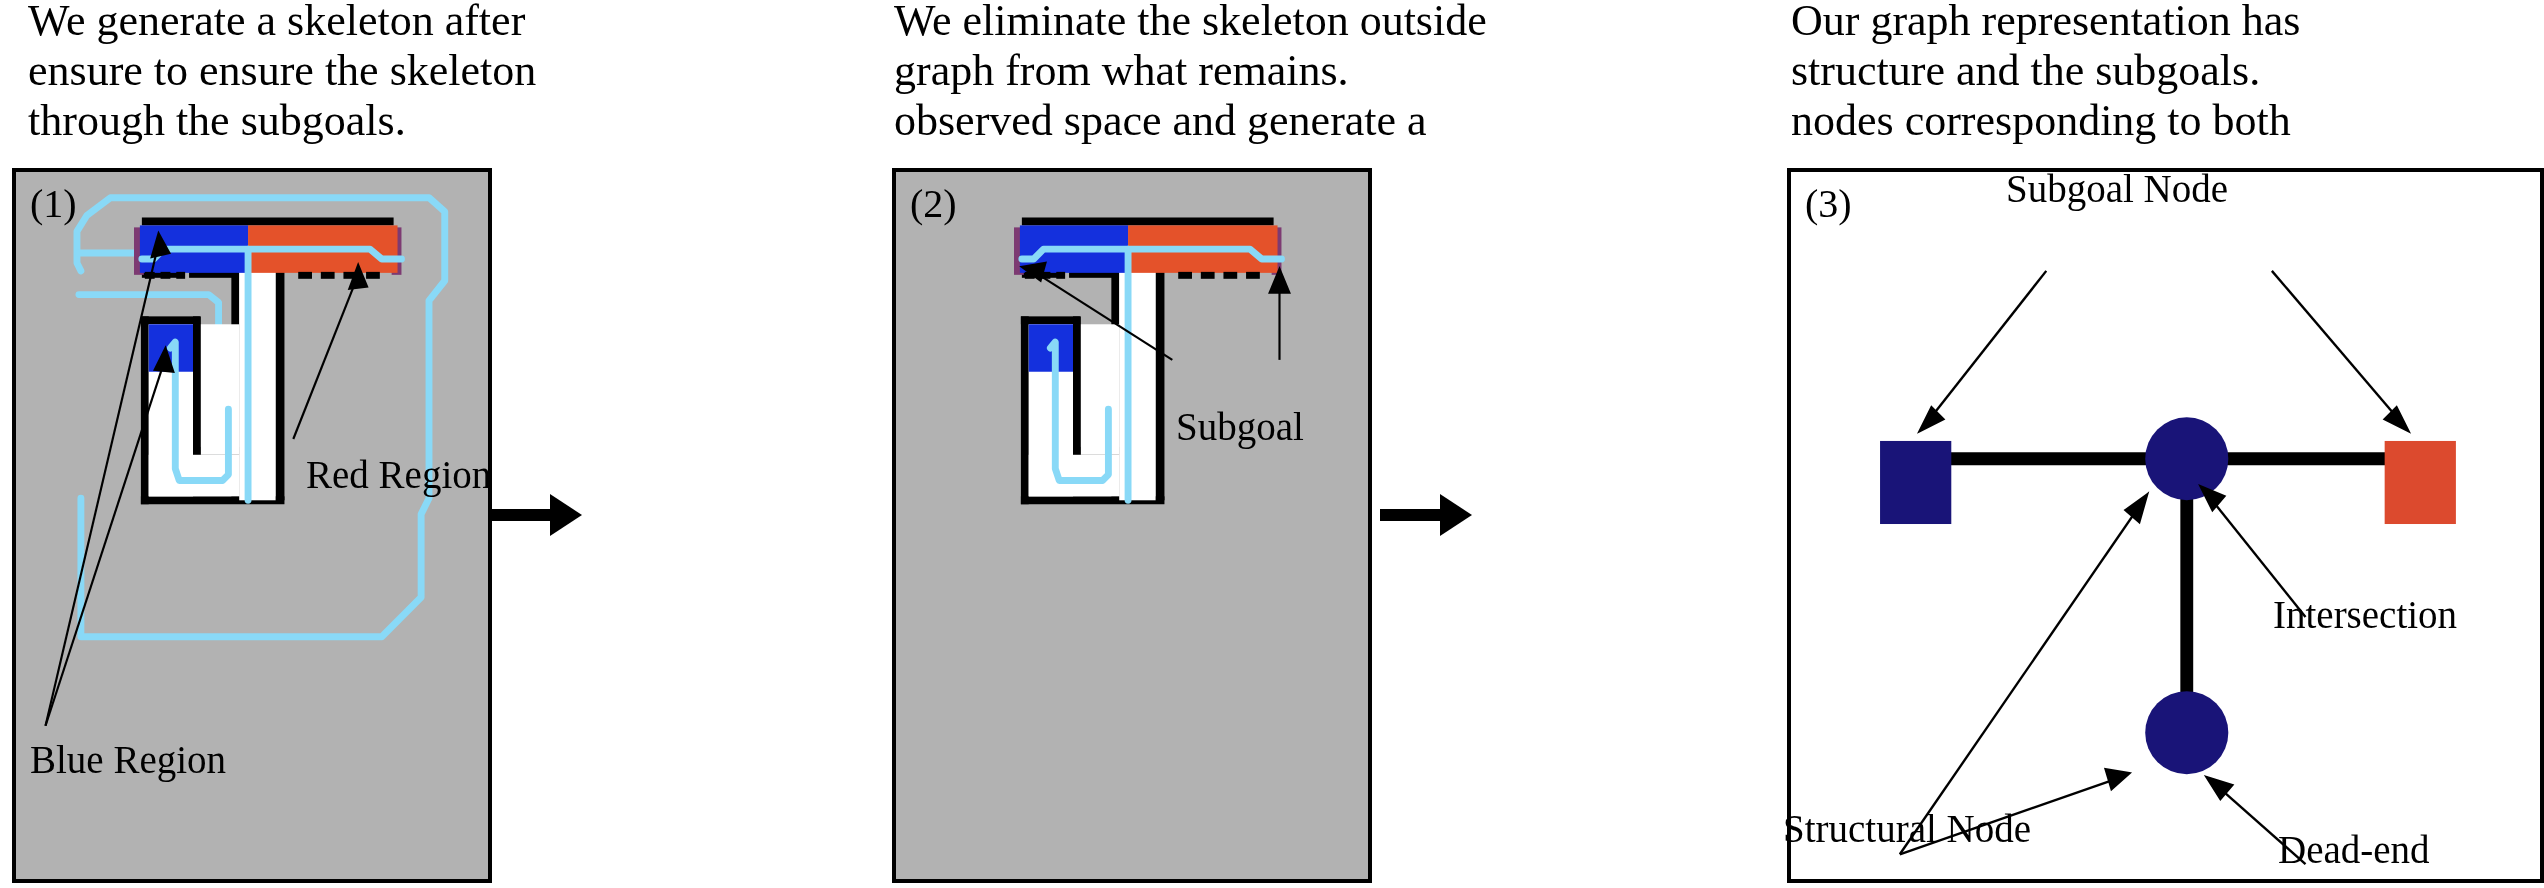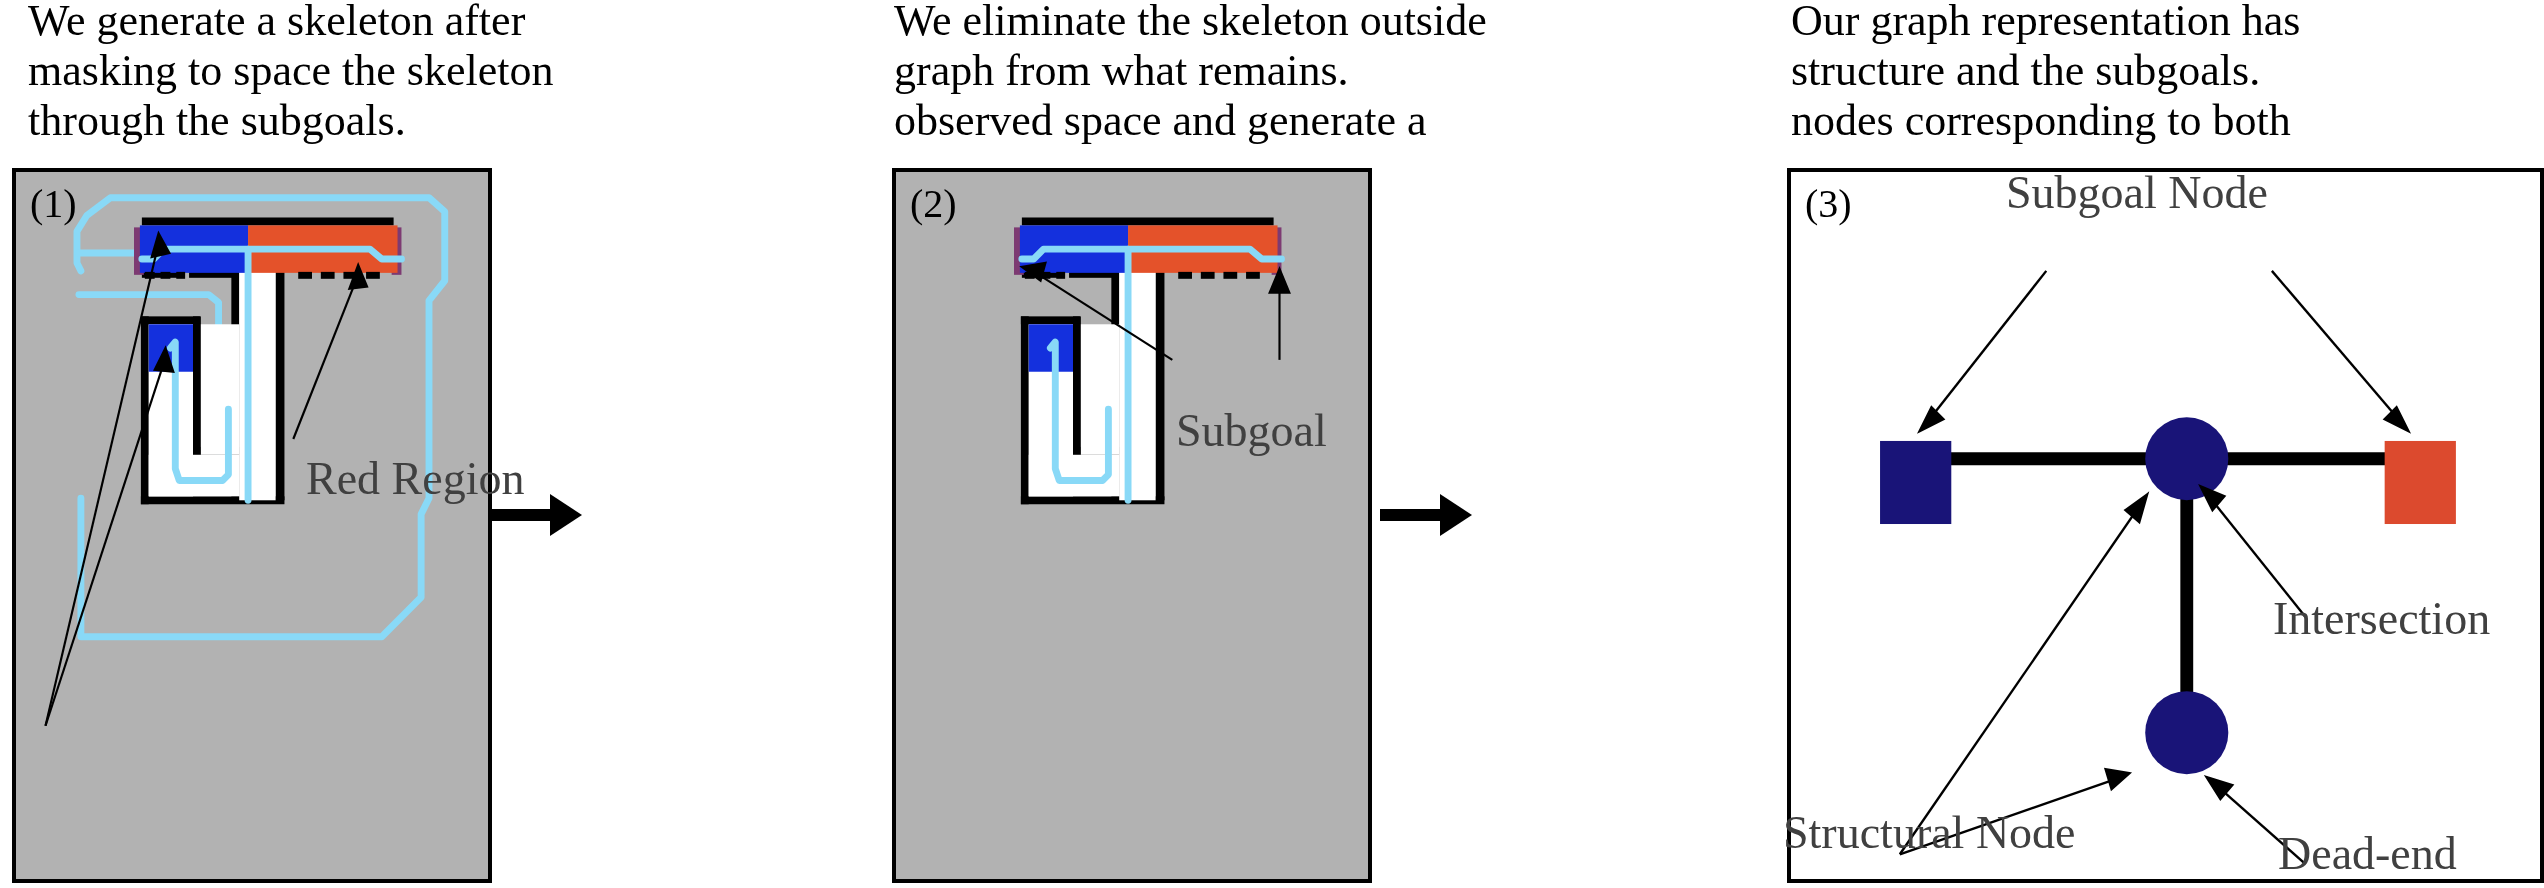--- a/index.html
+++ b/index.html
@@ -11,34 +11,34 @@
   .caption div{white-space:nowrap;}
 
   .panel{position:absolute;border:4px solid #000;box-sizing:border-box;}
   .panel.gray{background:#b2b2b2;}
   .panel.white{background:#ffffff;}
 
   .idx{position:absolute;font-size:40px;color:#000;}
 
   .svgfull{position:absolute;left:0;top:0;width:100%;height:100%;overflow:visible;}
 
-  .lbl{position:absolute;font-size:46px;color:#404040;white-space:nowrap;}
+  .lbl{position:absolute;font-size:39px;color:#000000;white-space:nowrap;}
 
   .flowarrow{position:absolute;top:0;left:0;}
 </style>
 </head>
 <body>
 
 <div class="stage">
 
   <div class="col" style="left:0px;width:830px;">
 
     <div class="caption" style="left:28px;top:-4px;">
       <div>We generate a skeleton after</div>
-      <div>masking to space the skeleton</div>
+      <div>ensure to ensure the skeleton</div>
       <div>through the subgoals.</div>
     </div>
 
     <div class="panel gray" style="left:12px;top:168px;width:480px;height:715px;">
 
       <div class="idx" style="left:14px;top:8px;">(1)</div>
 
       <svg class="svgfull" viewBox="0 0 480 715" preserveAspectRatio="none">
 
         <g fill="none" stroke="#89d9f7" stroke-width="7" stroke-linejoin="round" stroke-linecap="round">
@@ -108,20 +108,21 @@
         <g stroke="#000000" stroke-width="2.2" fill="#000000">
           <line x1="30" y1="560" x2="145" y2="72"></line>
           <polygon points="145,62 138,86 156,82"></polygon>
           <line x1="30" y1="560" x2="152" y2="188"></line>
           <polygon points="152,178 141,200 160,202"></polygon>
           <line x1="282" y1="270" x2="348" y2="104"></line>
           <polygon points="348,94 339,118 357,116"></polygon>
         </g>
       </svg>
 
+      <div class="lbl" style="left:14px;top:565px;">Blue Region</div>
       <div class="lbl" style="left:290px;top:280px;">Red Region</div>
     </div>
   </div>
 
   <svg class="flowarrow" style="left:490px;top:480px;width:100px;height:70px;" viewBox="0 0 100 70">
     <line x1="0" y1="35" x2="68" y2="35" stroke="#000" stroke-width="12"></line>
     <polygon points="92,35 60,14 60,56" fill="#000"></polygon>
   </svg>
 
   <div class="col" style="left:880px;width:830px;">

